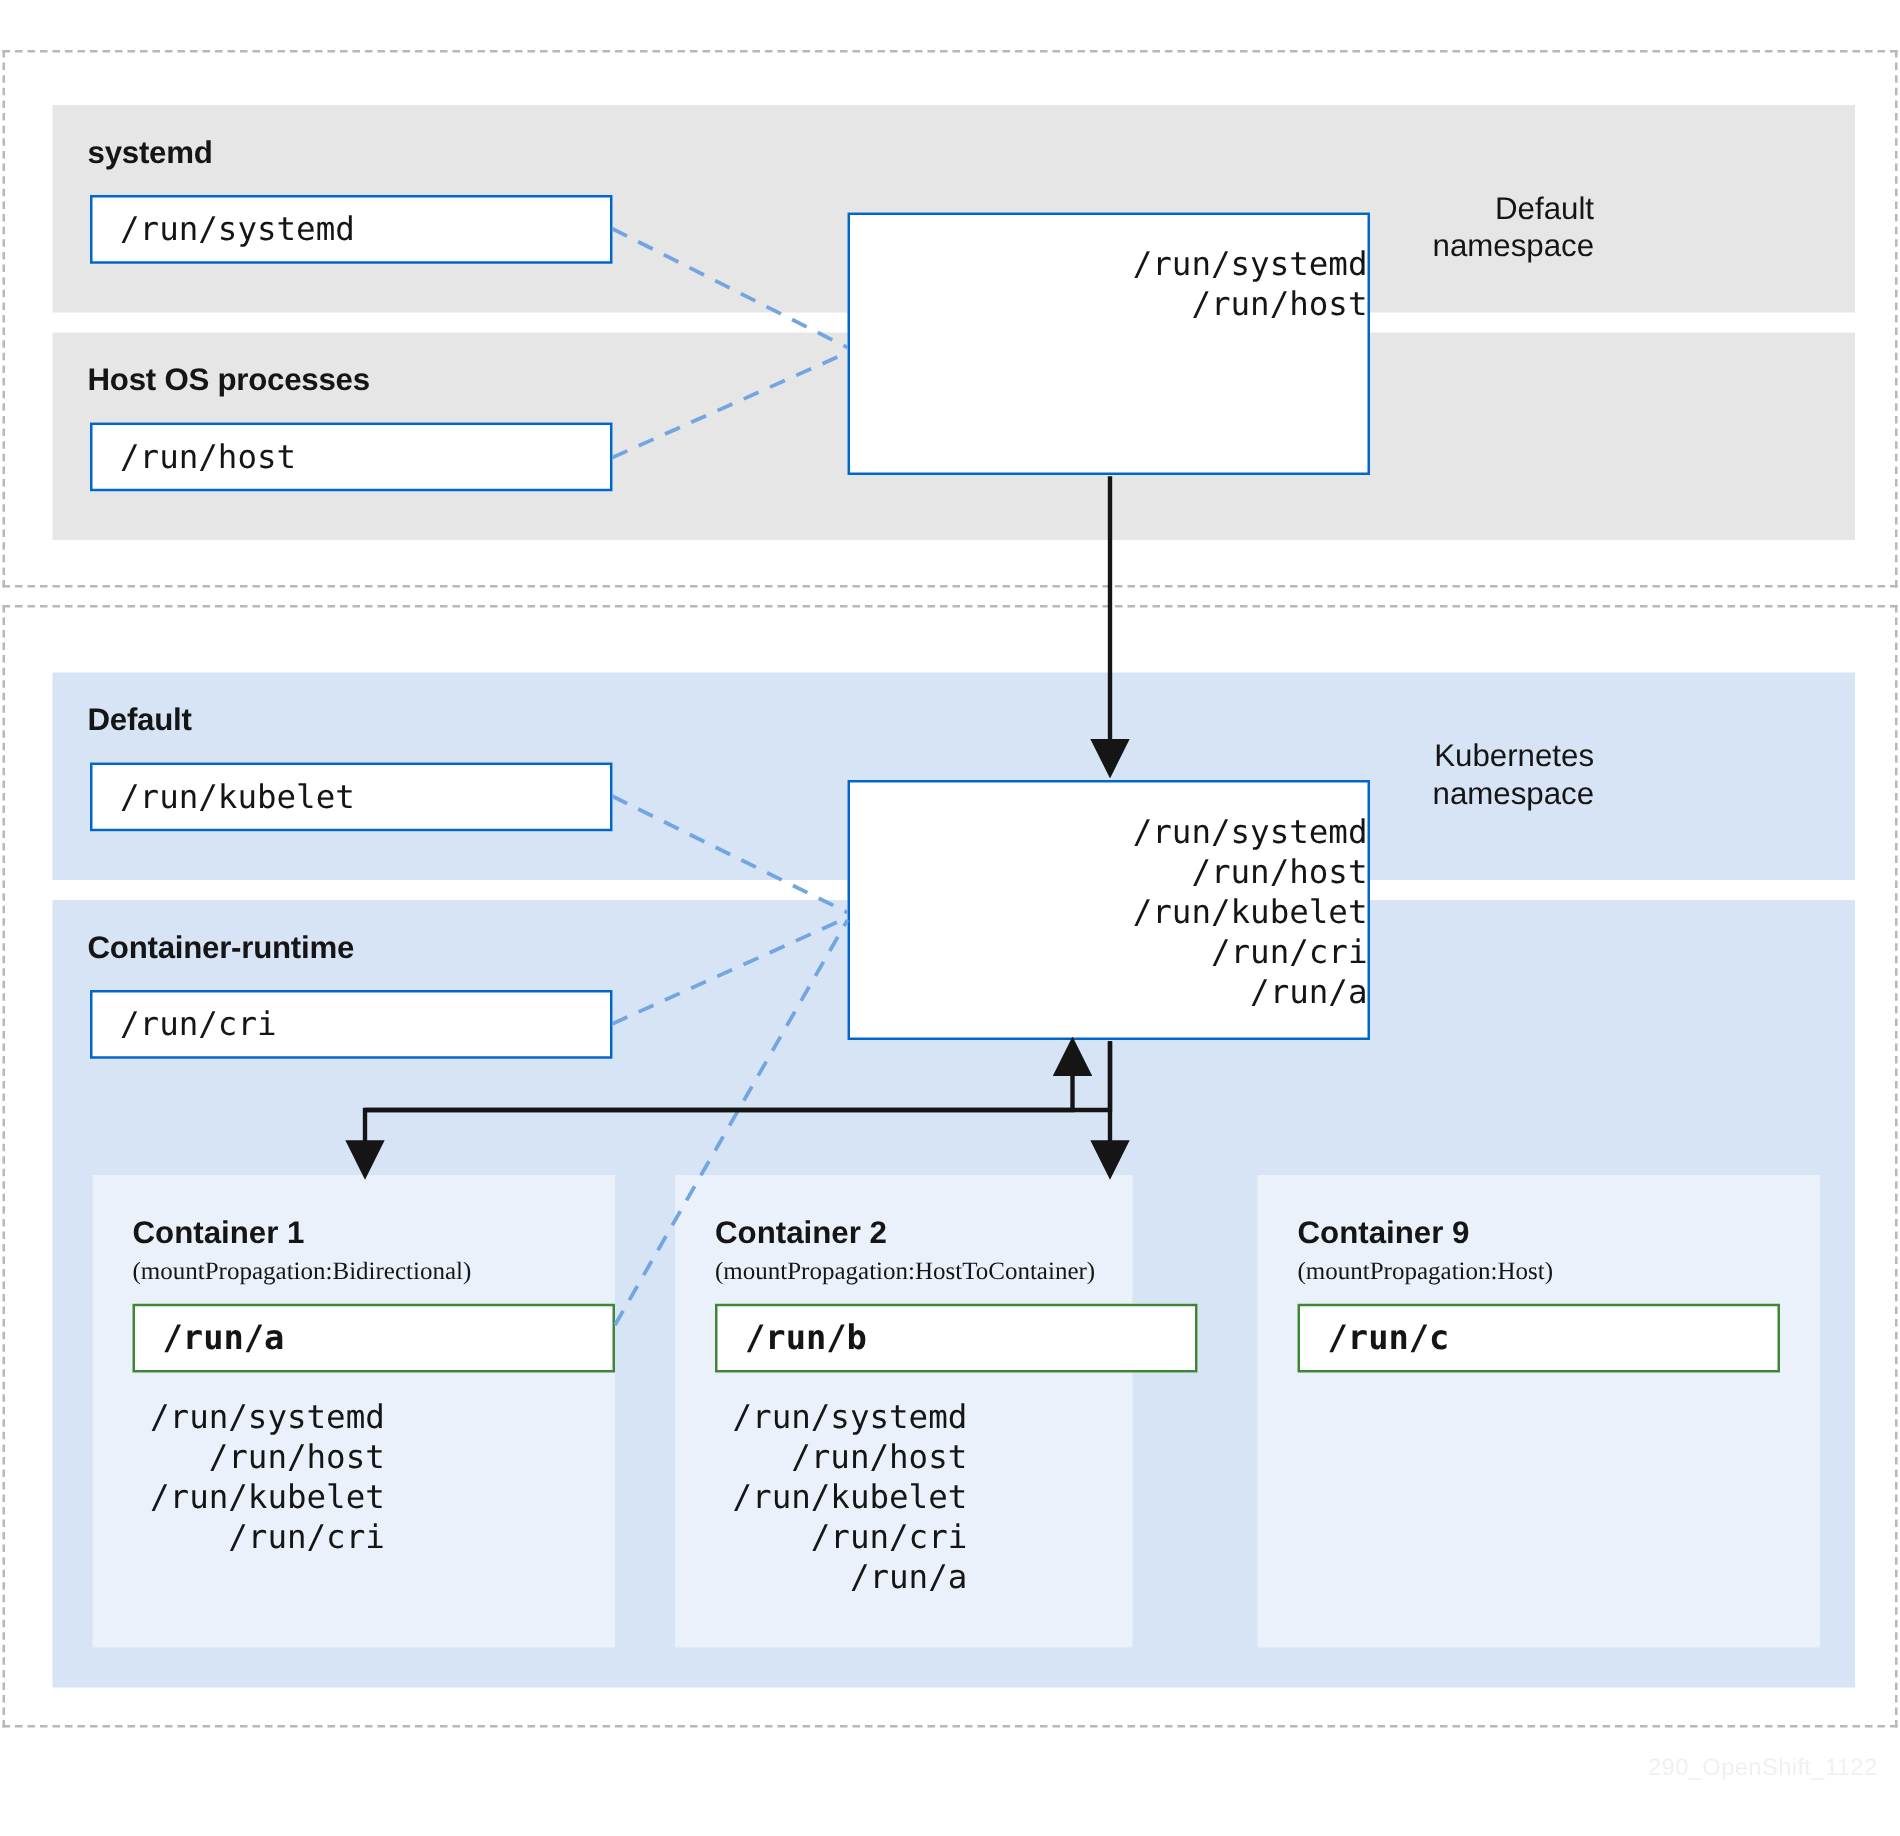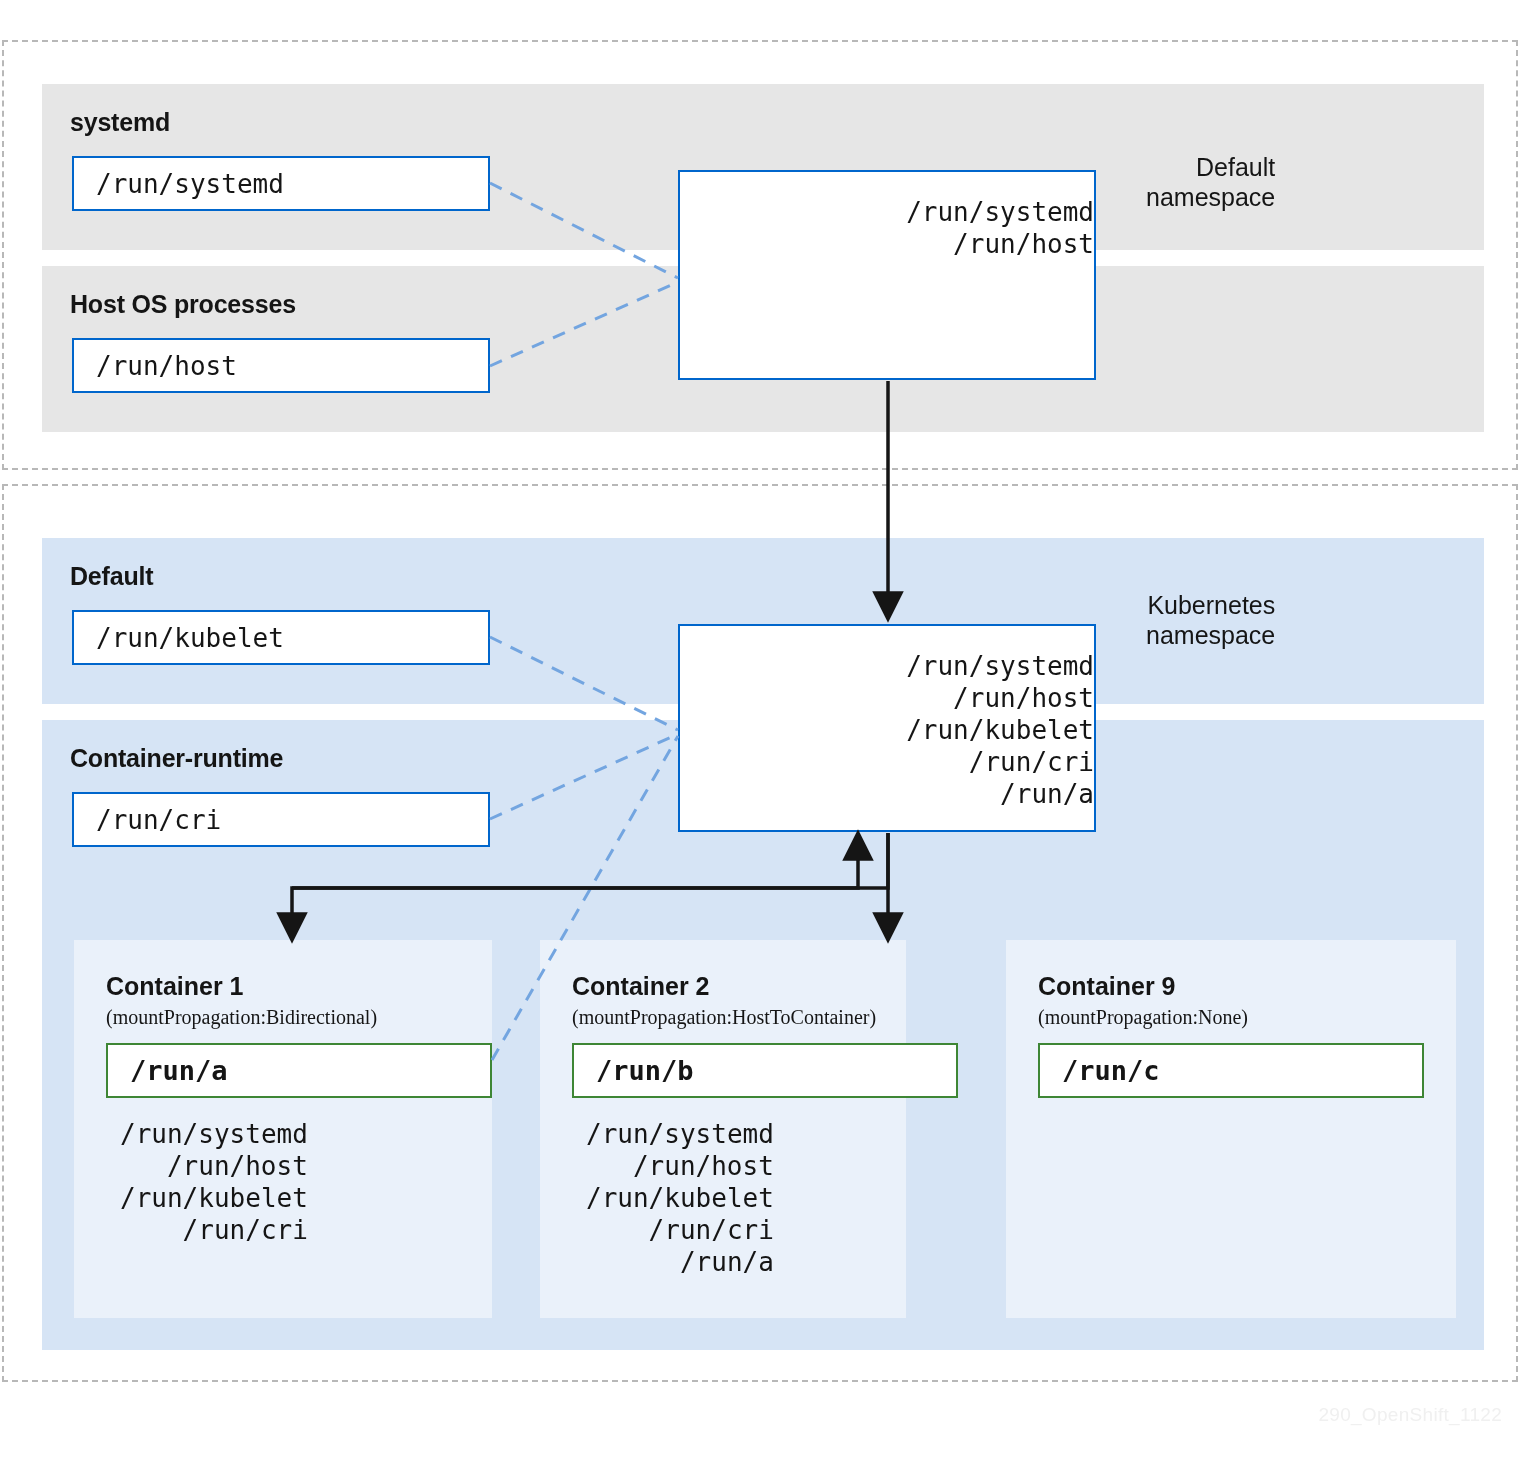--- a/index.html
+++ b/index.html
@@ -250,21 +250,21 @@
     </div>
     <div class="card-paths">/run/systemd
 /run/host
 /run/kubelet
 /run/cri
 /run/a</div>
   </div>
 
   <div class="container-card" id="card-c3">
     <div class="card-title">Container 9</div>
-    <div class="card-subtitle">(mountPropagation:None)</div>
+    <div class="card-subtitle">(mountPropagation:Host)</div>
     <div class="card-mount">
       <span>/run/c</span>
     </div>
     <div class="card-paths"></div>
   </div>
 
   <svg id="connectors" viewBox="0 0 1520 1469" xmlns="http://www.w3.org/2000/svg">
     <g stroke="#73a5e0" stroke-width="3" stroke-dasharray="13 10" fill="none">
 
       <line x1="490" y1="183" x2="678" y2="278"></line>

